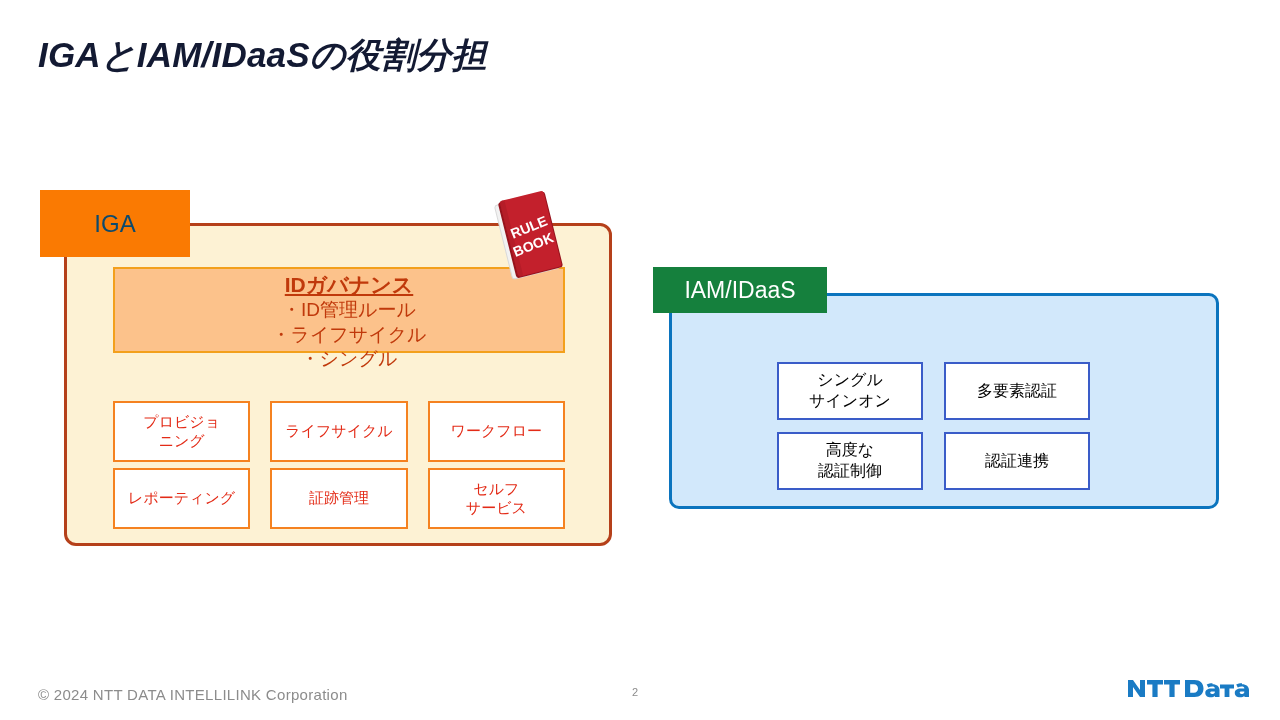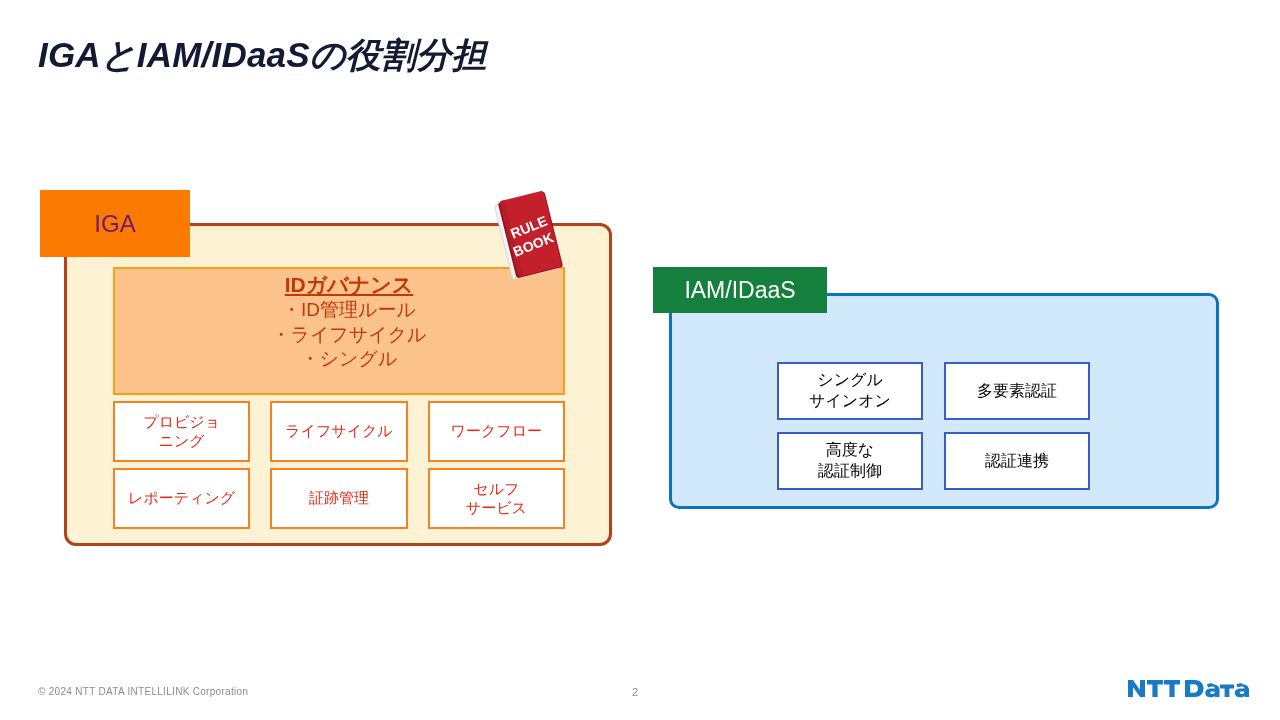--- a/index.html
+++ b/index.html
@@ -40,34 +40,34 @@
     border-radius: 12px;
     box-sizing: border-box;
   }
   .iga-tab {
     position: absolute;
     left: 40px;
     top: 190px;
     width: 150px;
     height: 67px;
     background: #fa7a02;
-    color: #701a75;
+    color: #0c4a6e;
     font-size: 24px;
     display: flex;
     align-items: center;
     justify-content: center;
     z-index: 4;
   }
 
   .gov-box {
     position: absolute;
     left: 113px;
     top: 267px;
     width: 452px;
-    height: 128px;
+    height: 86px;
     background: #fcc28b;
     border: 2px solid #f3a01c;
     box-sizing: border-box;
     text-align: center;
     color: #c0390b;
     z-index: 3;
     padding-left: 20px;
   }
   .gov-title {
     font-size: 21px;
@@ -169,21 +169,21 @@
     justify-content: center;
     text-align: center;
     white-space: pre-line;
   }
 
   
   .footer-copy {
     position: absolute;
     left: 38px;
     top: 686px;
-    font-size: 10px;
+    font-size: 15px;
     color: #8c8c8c;
     letter-spacing: 0.3px;
   }
   .footer-page {
     position: absolute;
     left: 632px;
     top: 686px;
     font-size: 11px;
     color: #8c8c8c;
   }

